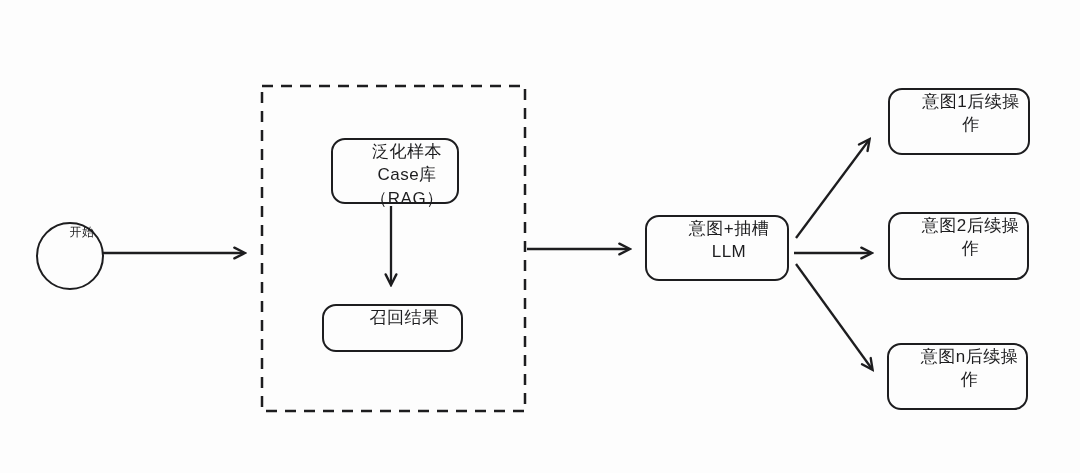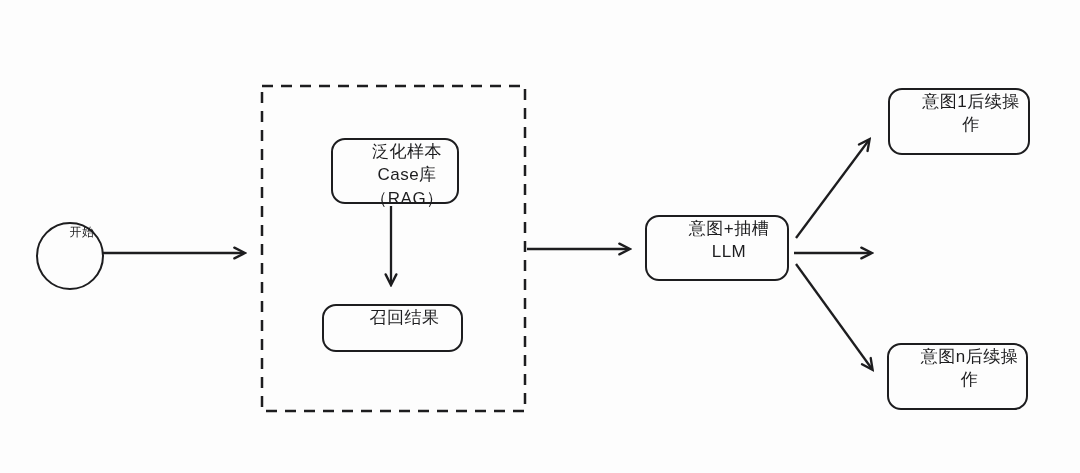--- a/index.html
+++ b/index.html
@@ -102,19 +102,22 @@
 
   <div class="node node-llm">
     <div>意图+抽槽</div>
     <div>LLM</div>
   </div>
 
   <div class="node node-intent1">
     <span>意图1后续操作</span>
   </div>
 
+  <div class="node node-intent2">
+    <span>意图2后续操作</span>
+  </div>
 
   <div class="node node-intentn">
     <span>意图n后续操作</span>
   </div>
 
 
 </div>
 
 </body></html>

